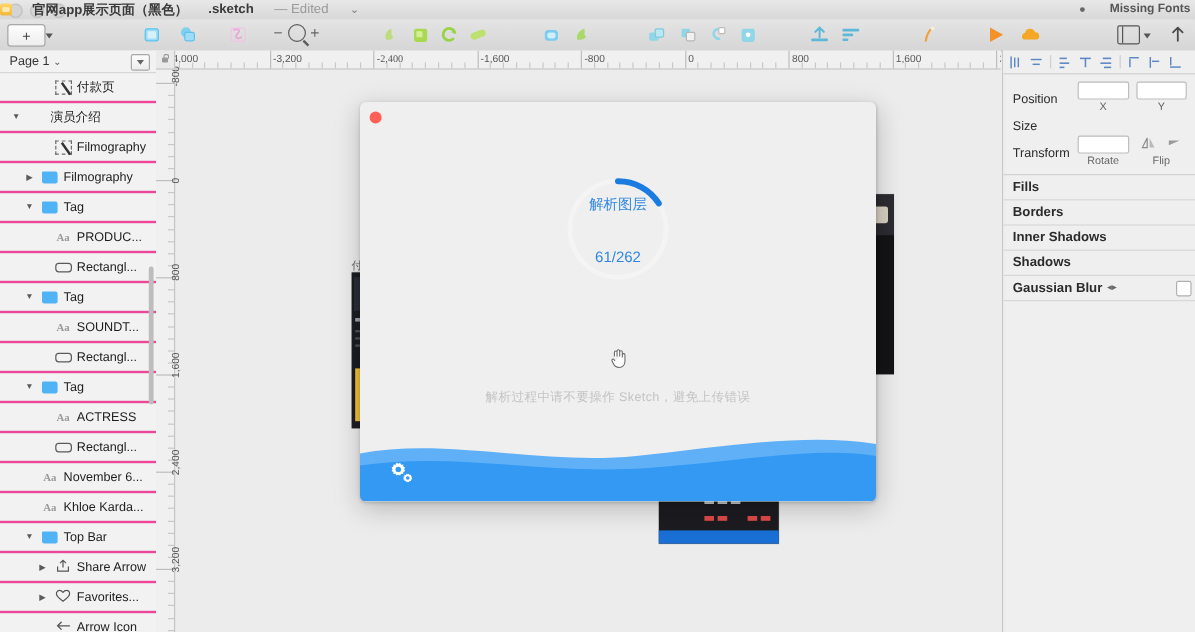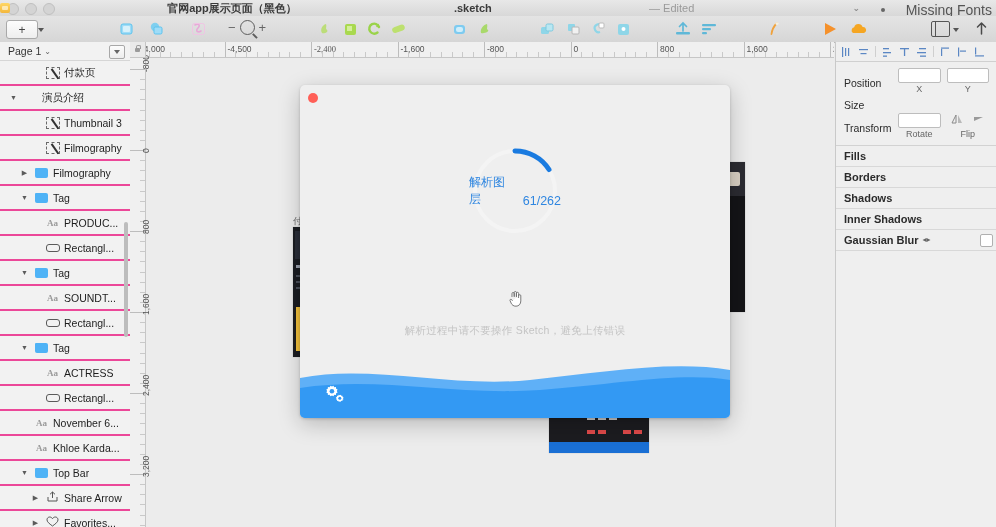--- a/index.html
+++ b/index.html
@@ -15,38 +15,38 @@
   
   .titlebar{
     position:absolute;left:0;top:0;width:996px;height:16px;
     background:linear-gradient(#e8e8e8,#d8d8d8);
     border-bottom:1px solid #c4c4c4;
   }
   .traffic{position:absolute;left:7px;top:3px;display:flex;gap:6px;}
   .dot{width:10px;height:10px;border-radius:50%;background:#d4d4d4;border:1px solid #c0c0c0;}
   .title-center{
     position:absolute;left:0;top:0;width:860px;height:16px;
-    display:flex;align-items:center;justify-content:space-between;gap:3px;
+    display:flex;align-items:center;justify-content:flex-start;gap:17px;
     font-size:11px;font-weight:bold;color:#3a3a3a;
   }
   .title-icon{
     width:10px;height:10px;border-radius:2px;
     background:linear-gradient(#ffd766,#f3b73c);
     display:inline-block;position:relative;
   }
   .title-icon:after{
     content:"";position:absolute;left:2px;top:3px;width:6px;height:4px;
     border-radius:1px;background:#fff7dd;opacity:.7;
   }
   .title-name{font-weight:bold;color:#3a3a3a;}
   .title-ext{font-weight:bold;color:#3a3a3a;}
   .title-edited{font-weight:normal;color:#9a9a9a;}
   .title-caret{font-size:9px;color:#8a8a8a;margin-left:1px;}
   .missing-fonts{
-    position:absolute;right:4px;top:2px;font-size:14px;font-weight:normal;color:#555;
+    position:absolute;right:4px;top:2px;font-size:10px;font-weight:bold;color:#555;
     display:flex;align-items:center;gap:21px;
   }
   .mf-dot{width:4px;height:4px;border-radius:50%;background:#666;display:inline-block;}
 
   
   .toolbar{
     position:absolute;left:0;top:16px;width:996px;height:26px;
     background:linear-gradient(#e4e4e4,#d6d6d6);
     border-bottom:1px solid #b9b9b9;
   }
@@ -134,21 +134,21 @@
 
   .dialog{
     position:absolute;left:155px;top:28px;width:430px;height:333px;
     background:#efefef;border-radius:5px;overflow:hidden;
     box-shadow:0 6px 22px rgba(0,0,0,.22),0 1px 3px rgba(0,0,0,.18);
   }
   .dlg-close{position:absolute;left:8px;top:8px;width:10px;height:10px;border-radius:50%;background:#ff5f57;}
   .spin-wrap{position:absolute;left:0;top:60px;width:430px;display:flex;flex-direction:column;align-items:center;}
   .spinner{width:92px;height:92px;position:relative;}
   .spinner svg{display:block;}
-  .prog-text{position:absolute;left:0;top:0;width:92px;height:92px;display:flex;flex-direction:row;
+  .prog-text{position:absolute;left:0;top:0;width:92px;height:92px;display:flex;flex-direction:column;
     align-items:center;justify-content:center;gap:8px;}
   .prog-title{font-size:12px;color:#2f86e0;}
   .prog-count{font-size:12.5px;color:#2f86e0;margin-top:20px;}
   .cursor{position:absolute;left:209px;top:205px;width:14px;height:18px;}
   .hint{
     position:absolute;left:0;top:239px;width:430px;text-align:center;
     font-size:10.5px;color:#c4c4c4;letter-spacing:.3px;
   }
   .waves{position:absolute;left:0;bottom:0;width:430px;height:60px;overflow:hidden;}
   .gears{position:absolute;left:22px;bottom:14px;width:26px;height:22px;}
@@ -363,28 +363,20 @@
             <span class="licon"></span>
           </span>
           <span class="lname">演员介绍</span>
         </div>
         <div class="layer">
           <span style="width:26px;flex:0 0 26px"></span>
           <span class="disc"></span>
           <span class="licon">
             <span class="slice-ic"></span>
           </span>
-          <span class="lname">Thumbnail 3</span>
-        </div>
-        <div class="layer">
-          <span style="width:26px;flex:0 0 26px"></span>
-          <span class="disc"></span>
-          <span class="licon">
-            <span class="slice-ic"></span>
-          </span>
           <span class="lname">Filmography</span>
         </div>
         <div class="layer">
           <span style="width:15px;flex:0 0 15px"></span>
           <span class="disc">▶</span>
           <span class="licon">
             <span class="folder-ic"></span>
           </span>
           <span class="lname">Filmography</span>
         </div>
@@ -525,21 +517,21 @@
       </div>
     <div class="ruler-h" id="ruler-h">
         <div class="rtick" style="left: 8px;">-4,000</div>
         <div class="minor" style="left: 18.8125px;"></div>
         <div class="minor" style="left: 29.625px;"></div>
         <div class="minor" style="left: 40.4375px;"></div>
         <div class="minor" style="left: 51.25px;"></div>
         <div class="minor" style="left: 62.0625px;"></div>
         <div class="minor" style="left: 72.875px;"></div>
         <div class="minor" style="left: 83.6875px;"></div>
-        <div class="rtick" style="left: 94.5px;">-4,500</div>
+        <div class="rtick" style="left: 94.5px;">-3,200</div>
         <div class="minor" style="left: 105.312px;"></div>
         <div class="minor" style="left: 116.125px;"></div>
         <div class="minor" style="left: 126.938px;"></div>
         <div class="minor" style="left: 137.75px;"></div>
         <div class="minor" style="left: 148.562px;"></div>
         <div class="minor" style="left: 159.375px;"></div>
         <div class="minor" style="left: 170.188px;"></div>
         <div class="rtick" style="left: 181px; font-family: Liberation Serif, serif;">-2,400</div>
         <div class="minor" style="left: 191.812px;"></div>
         <div class="minor" style="left: 202.625px;"></div>
@@ -838,26 +830,26 @@
             <span>Fills</span>
           </div>
         </div>
         <div class="secwrap">
           <div class="sec">
             <span>Borders</span>
           </div>
         </div>
         <div class="secwrap">
           <div class="sec">
-            <span>Shadows</span>
+            <span>Inner Shadows</span>
           </div>
         </div>
         <div class="secwrap">
           <div class="sec">
-            <span>Inner Shadows</span>
+            <span>Shadows</span>
           </div>
         </div>
         <div class="secwrap">
           <div class="sec">
             <span>Gaussian Blur</span>
             <span class="stepper">◂▸</span>
           </div>
           <span class="sec-check" style="top:4px"></span>
         </div>
       </div>

